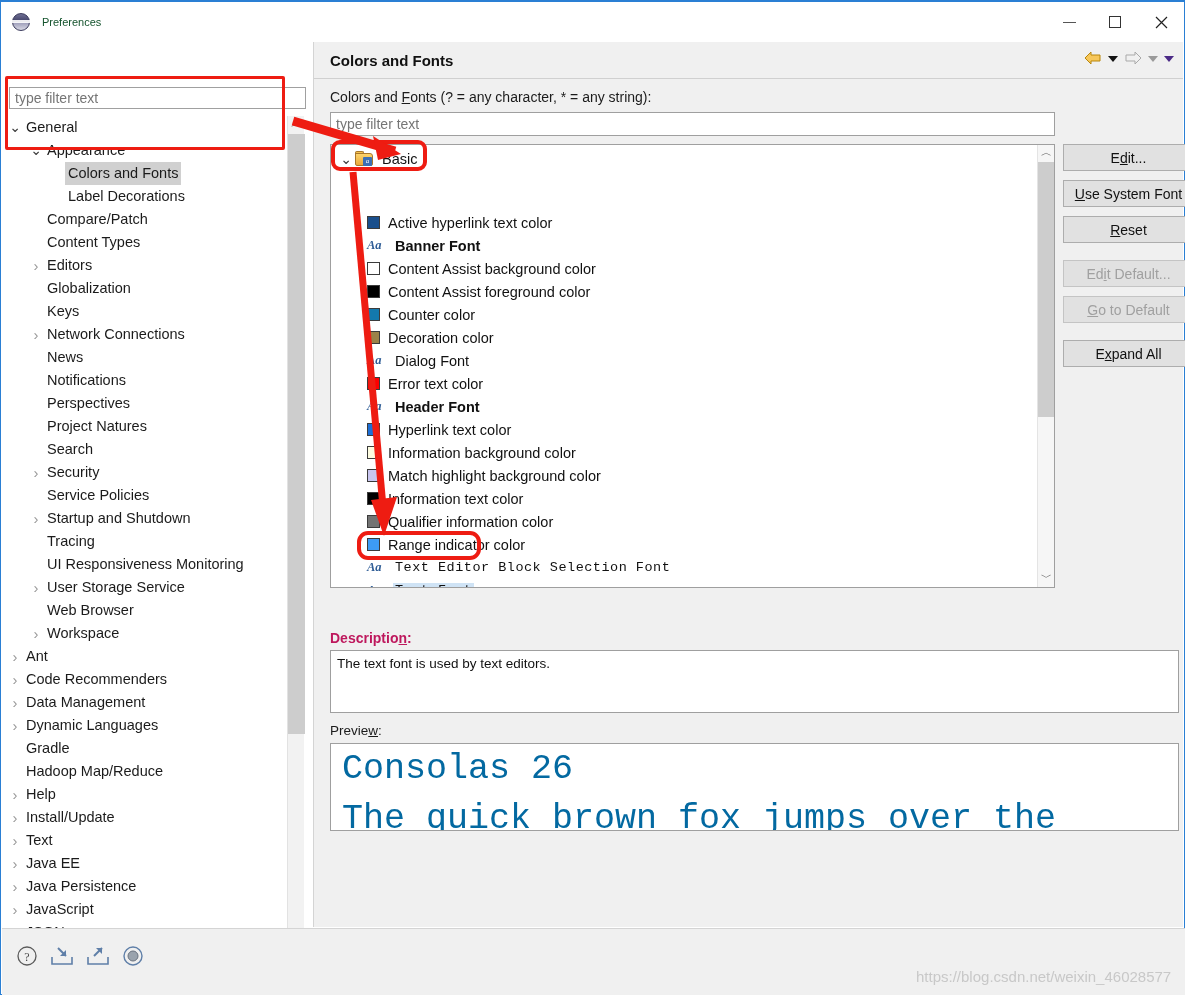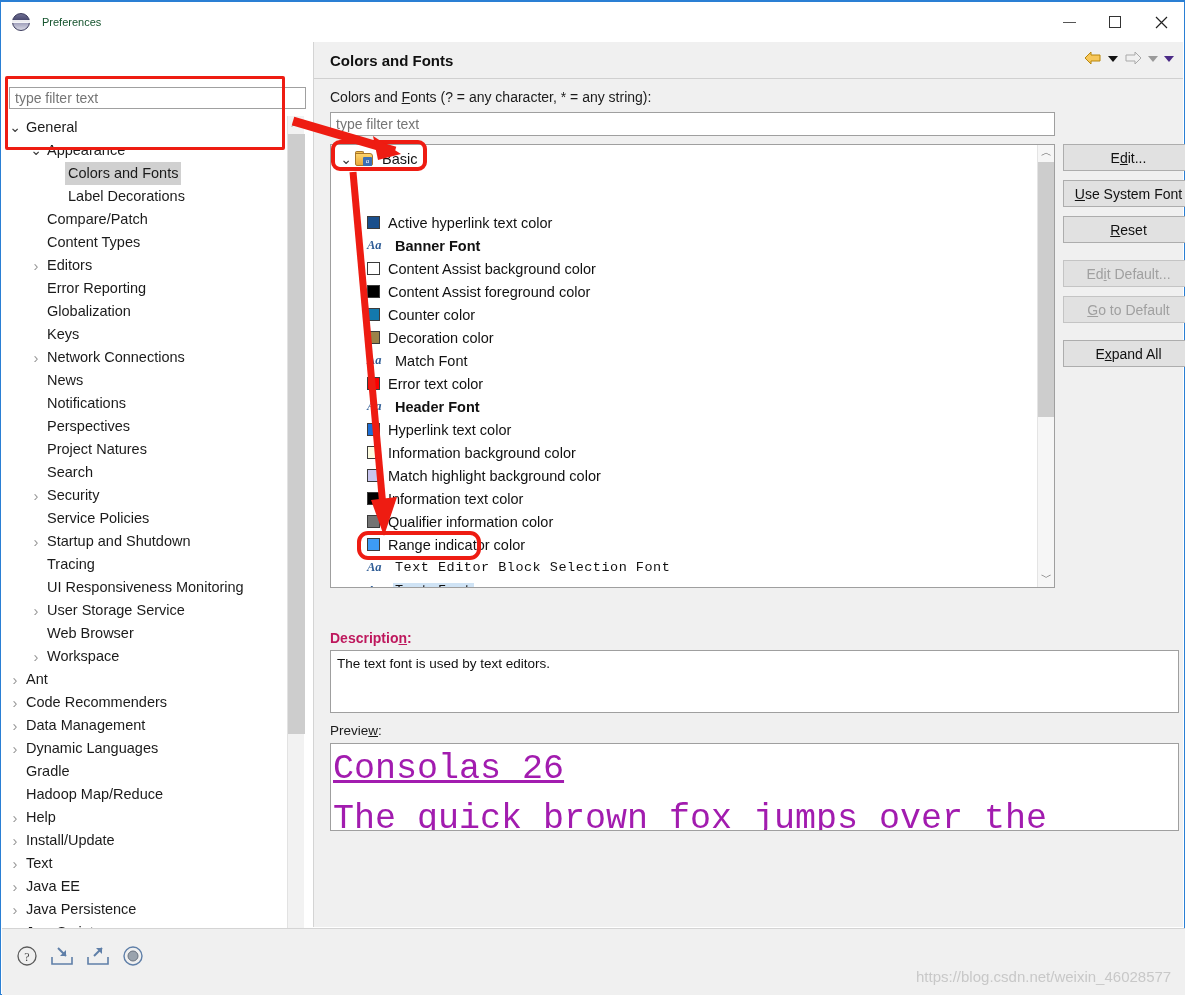--- a/index.html
+++ b/index.html
@@ -109,22 +109,22 @@
   u { text-decoration:underline; }
 
   
   #desc-label { position:absolute; left:16px; top:588px; font-size:14px; color:#be185d;font-weight:bold; }
   #desc-box { position:absolute; left:16px; top:608px; width:849px; height:63px;
               border:1px solid #9f9f9f; background:#fff; font-size:13.5px; color:#111;
               padding:5px 6px; overflow:hidden; }
   #prev-label { position:absolute; left:16px; top:681px; font-size:13.5px; color:#1b1b1b; }
   #prev-box { position:absolute; left:16px; top:701px; width:849px; height:88px;
               border:1px solid #9f9f9f; background:#fff; overflow:hidden; }
-  .prevline { font-family:"Liberation Mono", monospace; font-size:35px; color:#a21caf;
-              line-height:50px; padding-left:2px; white-space:nowrap;text-decoration:underline; }
+  .prevline { font-family:"Liberation Mono", monospace; font-size:35px; color:#0369a1;
+              line-height:50px; padding-left:11px; white-space:nowrap; }
 
   
   #footdiv { position:absolute; left:1px; top:926px; width:1183px; height:1px; background:#d4d4d4; }
   #footer { position:absolute; left:1px; top:927px; width:1183px; height:66px; background:#f0f0f0; }
   #foot-icons { position:absolute; left:14px; top:16px; display:flex; gap:12px; align-items:center; }
 
   #watermark { position:absolute; left:915px; top:966px; font-size:15px;
                color:#c8c8c8; white-space:nowrap; pointer-events:none;
                font-family:"Liberation Sans",sans-serif; }
 
@@ -192,24 +192,20 @@
         <div class="tnode" style="padding-left: 21px;">
           <span class="arrow"></span>
           <span class="lbl">Content Types</span>
         </div>
         <div class="tnode" style="padding-left: 21px;">
           <span class="arrow" style="font-size: 15px;">›</span>
           <span class="lbl">Editors</span>
         </div>
         <div class="tnode" style="padding-left: 21px;">
           <span class="arrow"></span>
-          <span class="lbl">Error Reporting</span>
-        </div>
-        <div class="tnode" style="padding-left: 21px;">
-          <span class="arrow"></span>
           <span class="lbl">Globalization</span>
         </div>
         <div class="tnode" style="padding-left: 21px;">
           <span class="arrow"></span>
           <span class="lbl">Keys</span>
         </div>
         <div class="tnode" style="padding-left: 21px;">
           <span class="arrow" style="font-size: 15px;">›</span>
           <span class="lbl">Network Connections</span>
         </div>
@@ -394,21 +390,21 @@
           <div class="crow" style="padding-left: 30px;">
             <span class="swatch" style="background: rgb(19, 121, 173);"></span>
             <span class="ctext">Counter color</span>
           </div>
           <div class="crow" style="padding-left: 30px;">
             <span class="swatch" style="background: rgb(155, 130, 72);"></span>
             <span class="ctext">Decoration color</span>
           </div>
           <div class="crow" style="padding-left: 30px;">
             <span class="aaicon">Aa</span>
-            <span class="ctext">Match Font</span>
+            <span class="ctext">Dialog Font</span>
           </div>
           <div class="crow" style="padding-left: 30px;">
             <span class="swatch" style="background: rgb(252, 0, 0);"></span>
             <span class="ctext">Error text color</span>
           </div>
           <div class="crow" style="padding-left: 30px;">
             <span class="aaicon">Aa</span>
             <span class="ctext bold">Header Font</span>
           </div>
           <div class="crow" style="padding-left: 30px;">

